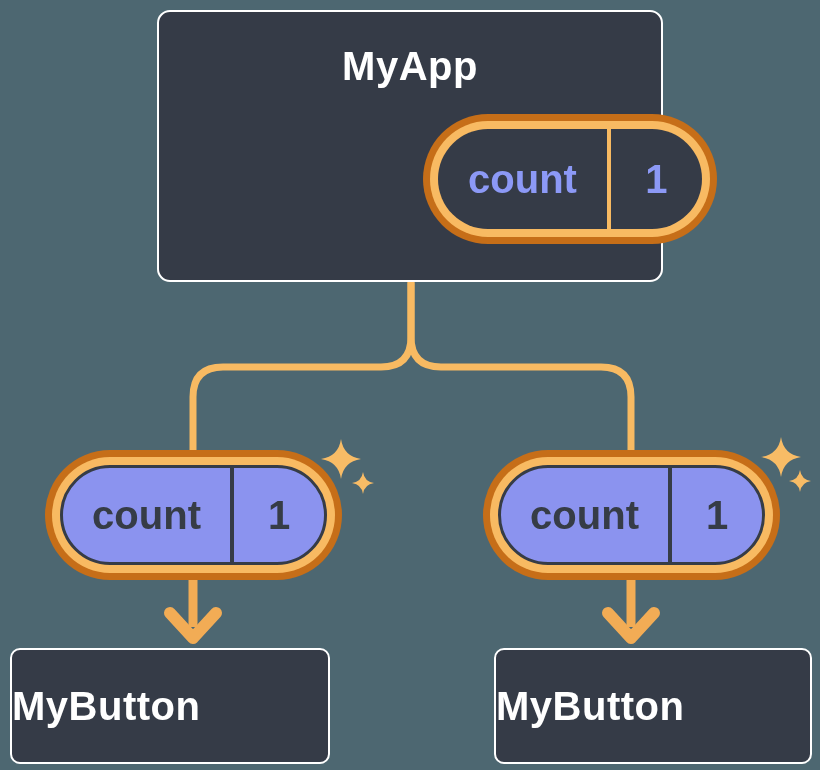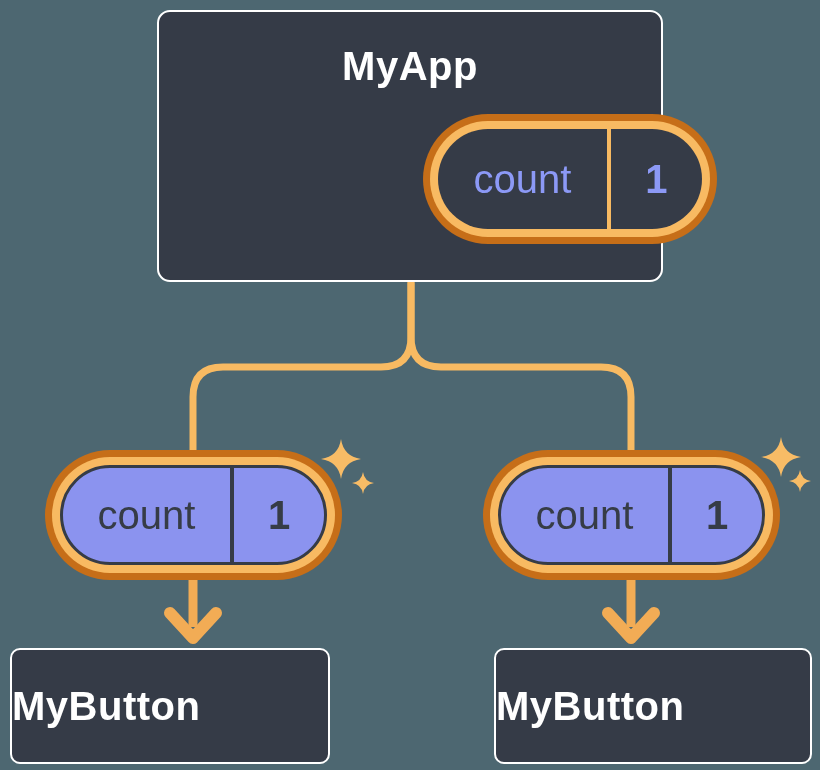--- a/index.html
+++ b/index.html
@@ -132,20 +132,21 @@
     color: var(--dark-ink, #363C46);
   }
   .prop-pill .pill-divider {
     background: var(--dark-ink, #363C46);
   }
   .pill-label {
     flex: 0 0 64%;
     display: flex;
     align-items: center;
     justify-content: center;
+    font-weight: bold;
   }
   .pill-divider {
     flex: 0 0 4px;
   }
   .pill-value {
     flex: 1 1 auto;
     display: flex;
     align-items: center;
     justify-content: center;
     font-weight: 700;

